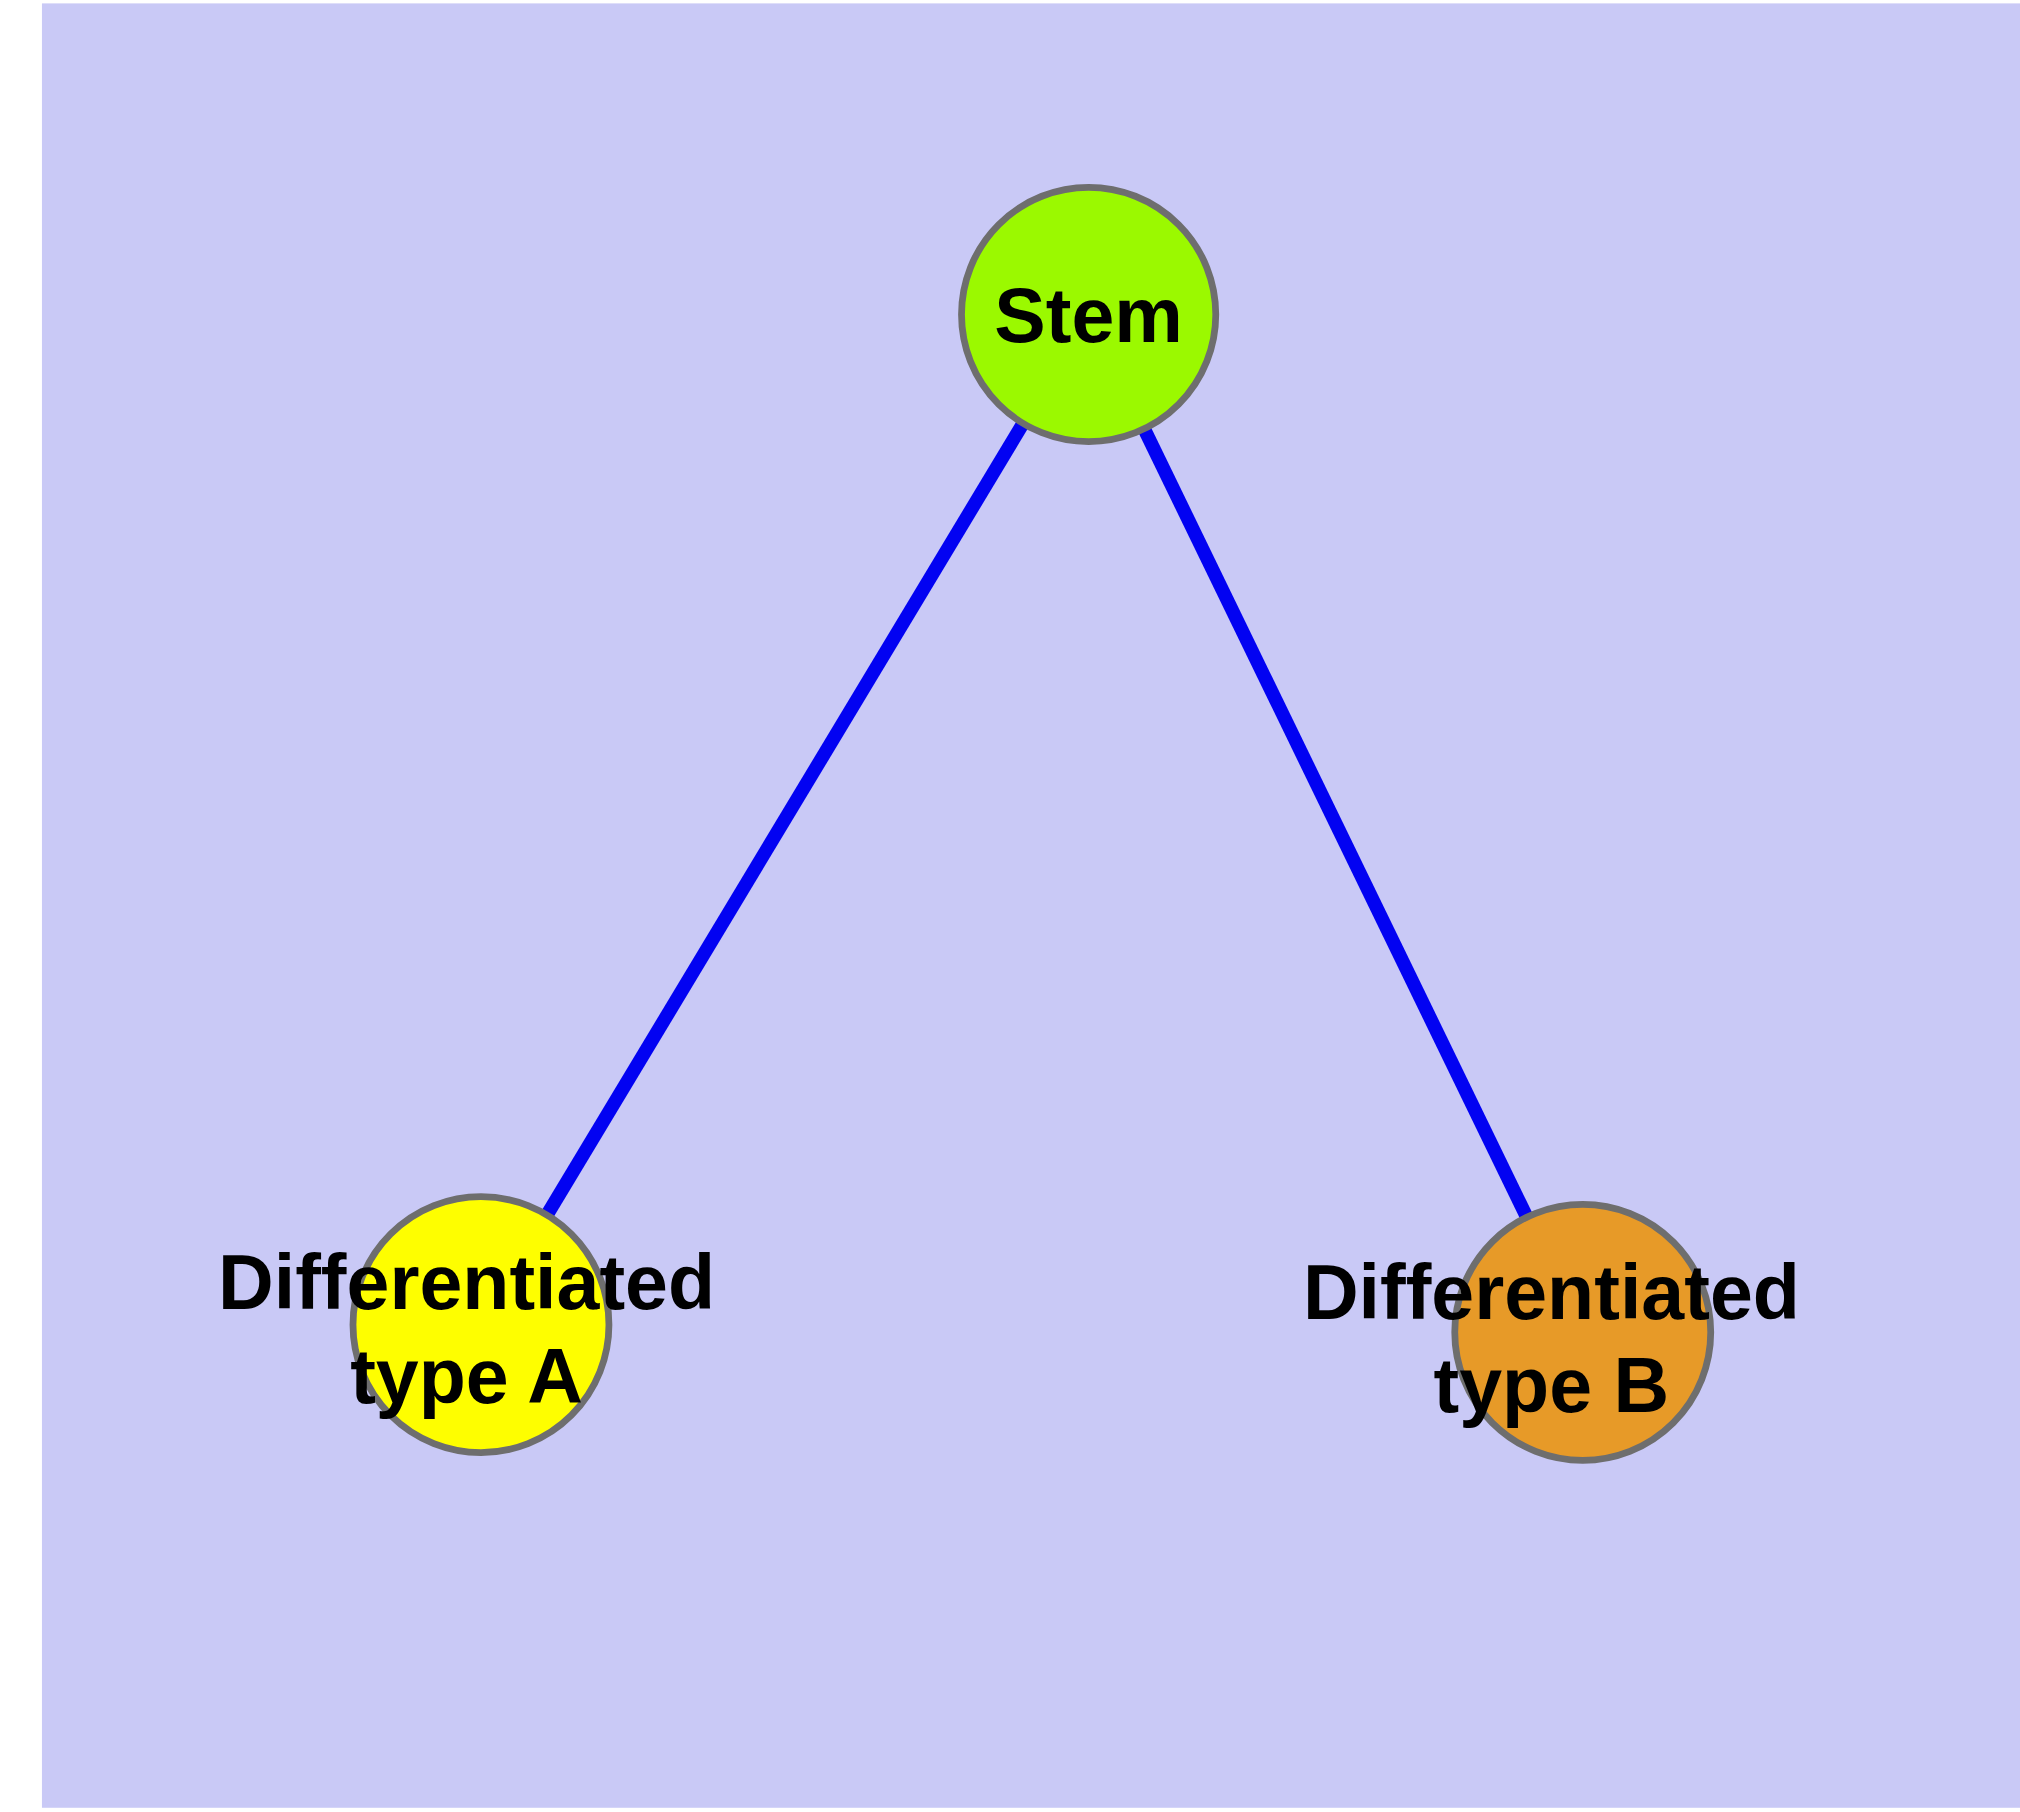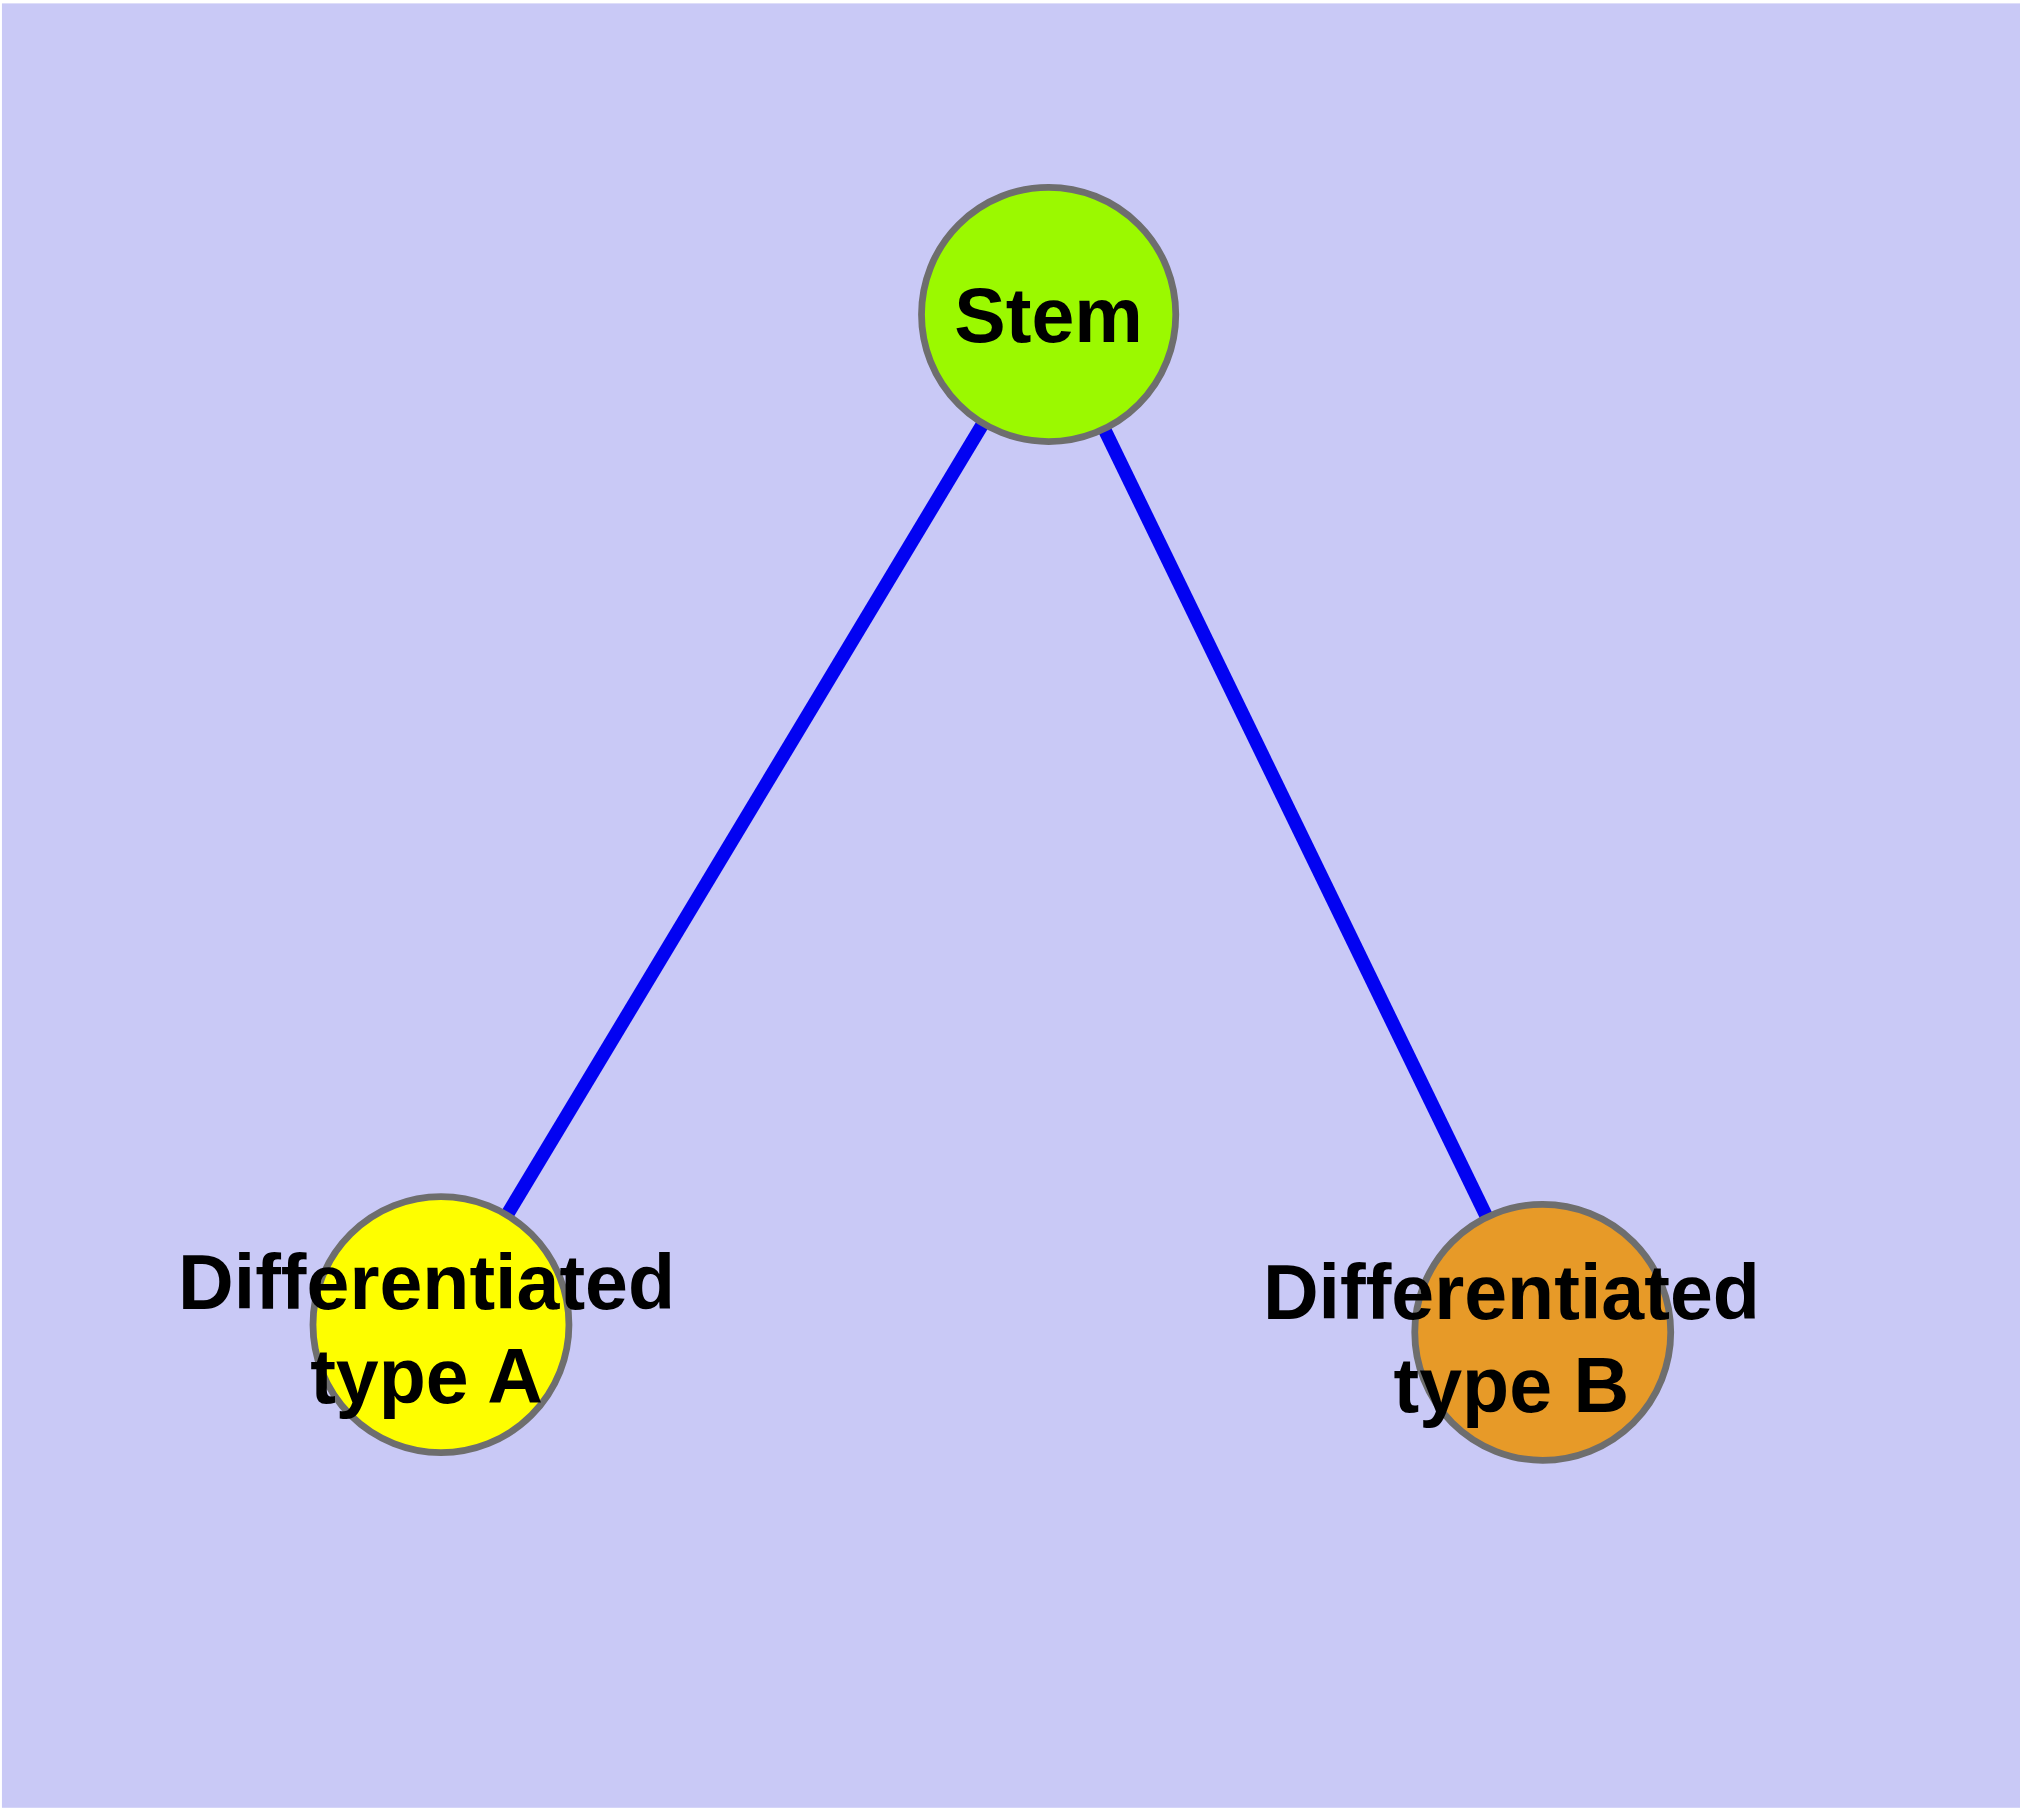--- a/index.html
+++ b/index.html
@@ -7,20 +7,21 @@
     padding: 0;
     background: #ffffff;
     width: 2021px;
     height: 1812px;
     overflow: hidden;
   }
   .canvas-wrap {
     position: relative;
     width: 1947px;
     height: 1812px;
+    padding-left: 40px;
   }
   svg { display: block; }
   .node-label {
     font-family: "Liberation Sans", sans-serif;
     font-weight: 700;
     font-size: 91px;
   }
 </style>
 </head>
 <body>

